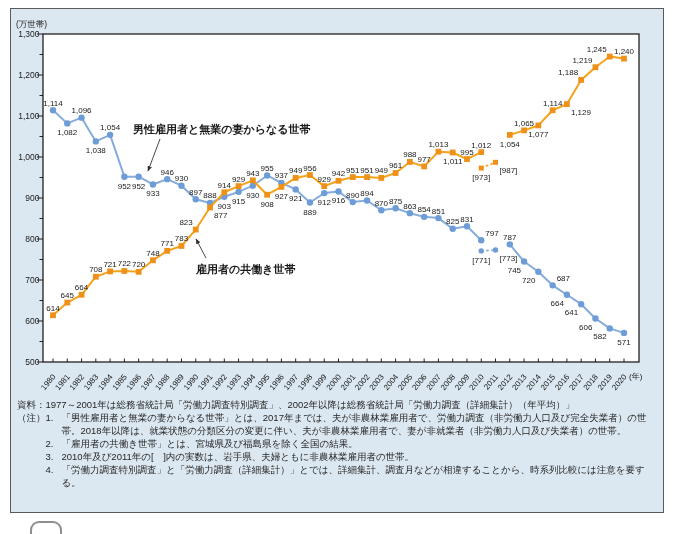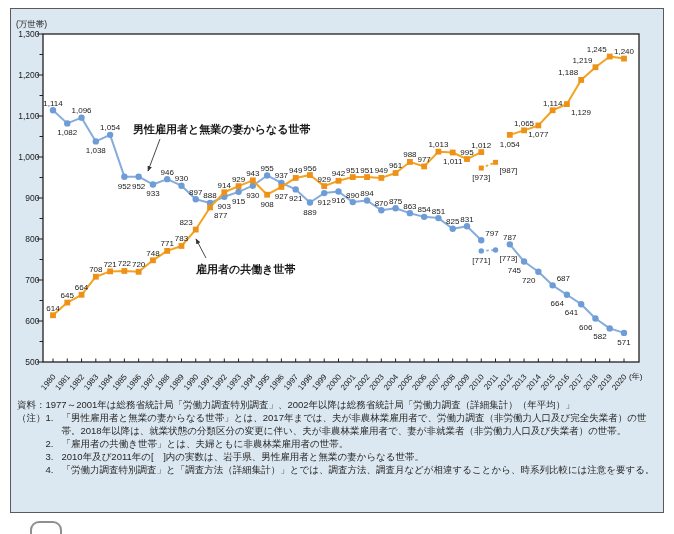--- a/index.html
+++ b/index.html
@@ -29,29 +29,29 @@
       <div class="source-line">資料：1977～2001年は総務省統計局「労働力調査特別調査」、2002年以降は総務省統計局「労働力調査（詳細集計）（年平均）」</div>
       <div class="note-block">
         <span class="note-label">（注）</span>
         <ol class="note-items">
           <li>
               <span class="num">1.</span>
               <span class="txt">「男性雇用者と無業の妻からなる世帯」とは、2017年までは、夫が非農林業雇用者で、労働力調査（非労働力人口及び完全失業者）の世帯。2018年以降は、就業状態の分類区分の変更に伴い、夫が非農林業雇用者で、妻が非就業者（非労働力人口及び失業者）の世帯。</span>
             </li>
           <li>
               <span class="num">2.</span>
-              <span class="txt">「雇用者の共働き世帯」とは、夫婦ともに非農林業雇用者の世帯。</span>
+              <span class="txt">「雇用者の共働き世帯」とは、宮城県及び福島県を除く全国の結果。</span>
             </li>
           <li>
               <span class="num">3.</span>
-              <span class="txt">2010年及び2011年の[　]内の実数は、岩手県、男性雇用者と無業の妻からなる世帯。</span>
+              <span class="txt">2010年及び2011年の[　]内の実数は、岩手県、夫婦ともに非農林業雇用者の世帯。</span>
             </li>
           <li>
               <span class="num">4.</span>
-              <span class="txt">「労働力調査特別調査」と「調査方法（詳細集計）」とでは、調査方法、調査月などが相違することから、時系列比較には注意を要する。</span>
+              <span class="txt">「労働力調査特別調査」と「労働力調査（詳細集計）」とでは、詳細集計、調査月などが相違することから、時系列比較には注意を要する。</span>
             </li>
         </ol>
       </div>
     </div>
   </div>
 
   <svg id="chart" viewBox="0 0 674 400" role="img">
     <defs>
       <marker id="ah" markerWidth="7" markerHeight="6" refX="5.5" refY="2.5" orient="auto">
         <path d="M0,0 L6,2.5 L0,5 z" fill="#333"></path>

